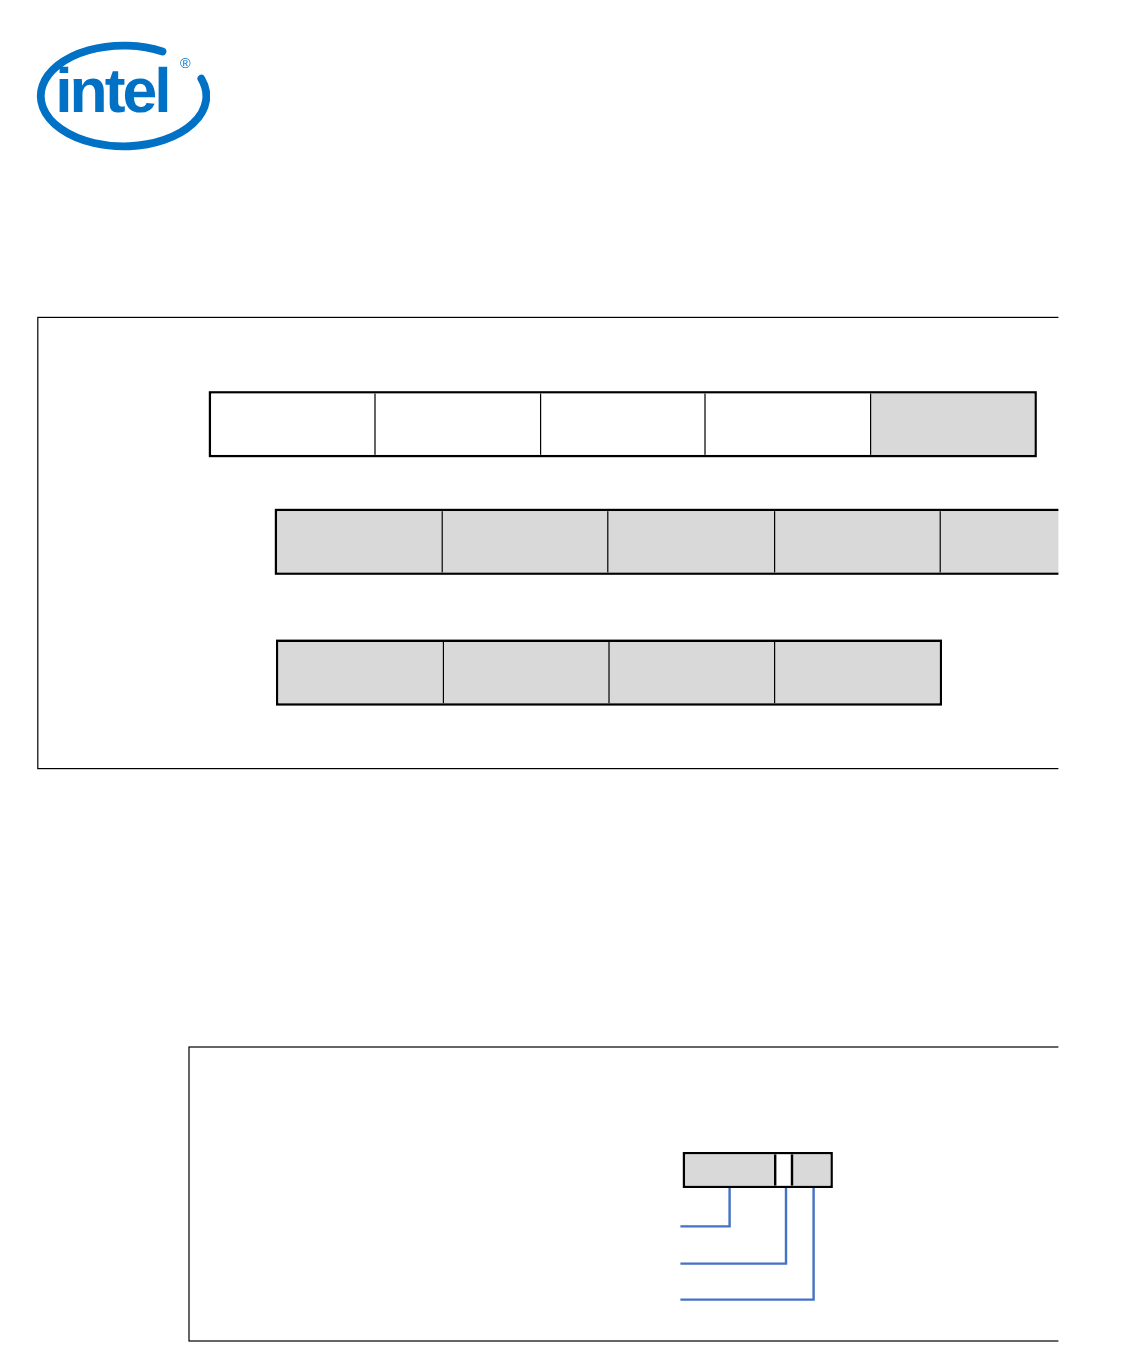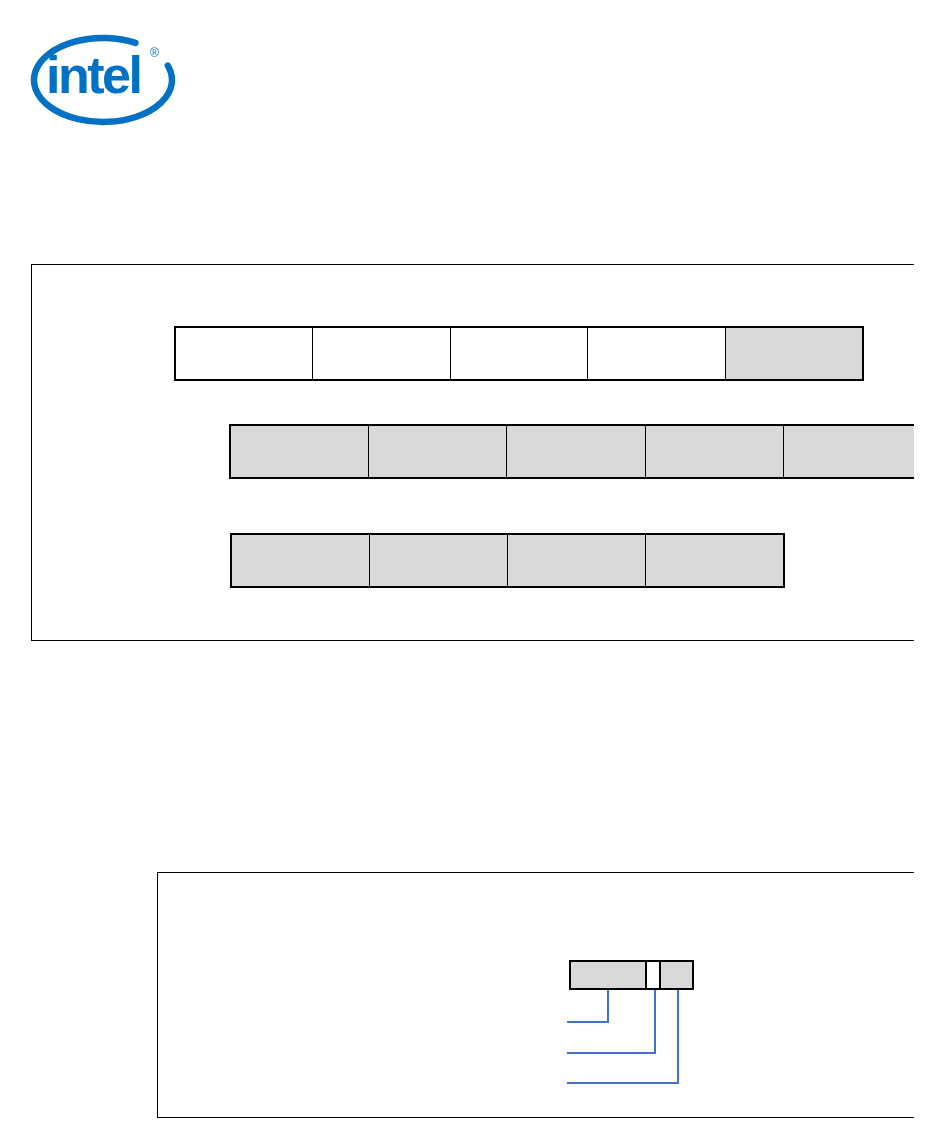--- a/index.html
+++ b/index.html
@@ -3,21 +3,20 @@
 <meta charset="utf-8">
 <style>
   html, body { margin: 0; padding: 0; background: #ffffff; }
   #page {
     position: relative;
     width: 882px;
     height: 1126px;
     background: #ffffff;
     overflow: hidden;
     font-family: "Liberation Sans", sans-serif;
-    padding-left: 32px;
   }
 
   
   #logo { position: absolute; left: 30px; top: 25px; width: 145px; height: 105px; }
 
   
   .figure-frame { position: absolute; border: 1px solid #000; background: #ffffff; }
   #fig1 { left: 31px;  top: 264px; width: 915px; height: 375px; }
   #fig2 { left: 157px; top: 872px; width: 789px; height: 244px; }
 

